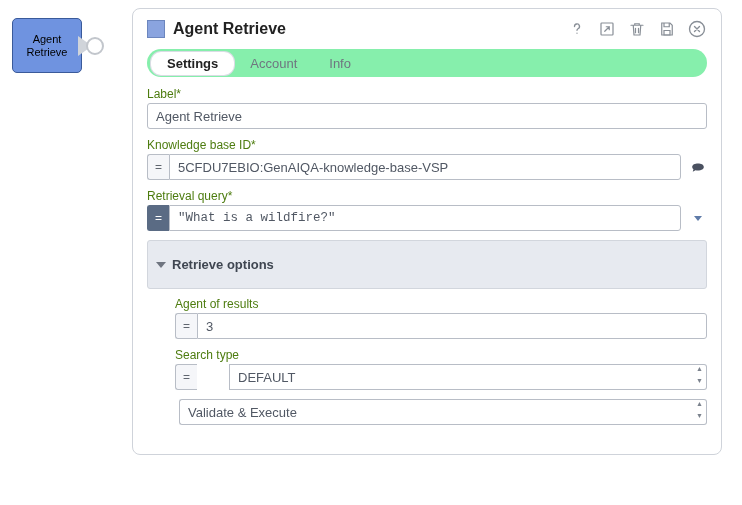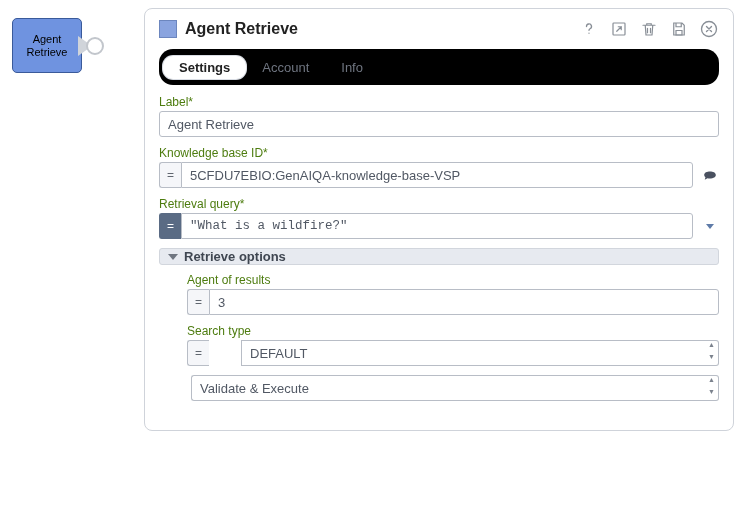--- a/index.html
+++ b/index.html
@@ -8,21 +8,20 @@
     padding: 8px;
     font-family: -apple-system, BlinkMacSystemFont, "Segoe UI", Arial, sans-serif;
     font-size: 13px;
     color: #333;
     background: #fff;
     width: 742px;
   }
   .canvas {
     display: flex;
     align-items: flex-start;
-    justify-content: space-between;
   }
   
   .snap-node {
     position: relative;
     margin-top: 10px;
     margin-left: 4px;
   }
   .snap-box {
     width: 70px;
     height: 55px;
@@ -88,25 +87,25 @@
   .hdr-actions {
     display: flex;
     align-items: center;
     gap: 10px;
     color: #888e96;
   }
   .hdr-icon { width: 20px; height: 20px; display: flex; align-items: center; justify-content: center; cursor: pointer; }
   .hdr-icon svg { stroke: #888e96; fill: none; stroke-width: 1.6; }
   
   .tabs {
-    background: #000000;
+    background: #86efac;
     border-radius: 14px;
     display: flex;
     align-items: center;
-    height: 36px;
+    height: 28px;
     padding: 0 4px;
     margin-bottom: 10px;
   }
   .tab {
     padding: 4px 16px;
     font-size: 13px;
     color: #6f7580;
     border-radius: 10px;
     cursor: pointer;
   }
@@ -175,21 +174,21 @@
     display: flex;
     flex-direction: column;
   }
   .spin-half { flex:1; font-size: 7px; line-height: 1; text-align: center; color:#7b828d; cursor:pointer;}
   .input.with-spinner { border-radius: 0; border-right: none; margin-left: 32px; }
   
   .section-hdr {
     background: #e7eaf0;
     border: 1px solid #d2d6dd;
     border-radius: 3px;
-    padding: 0 8px;
+    padding: 16px 8px;
     display: flex;
     align-items: center;
     gap: 6px;
     font-size: 13px;
     font-weight: 700;
     color: #3f4651;
     margin-bottom: 8px;
   }
   .caret-down {
     width: 0; height: 0;

